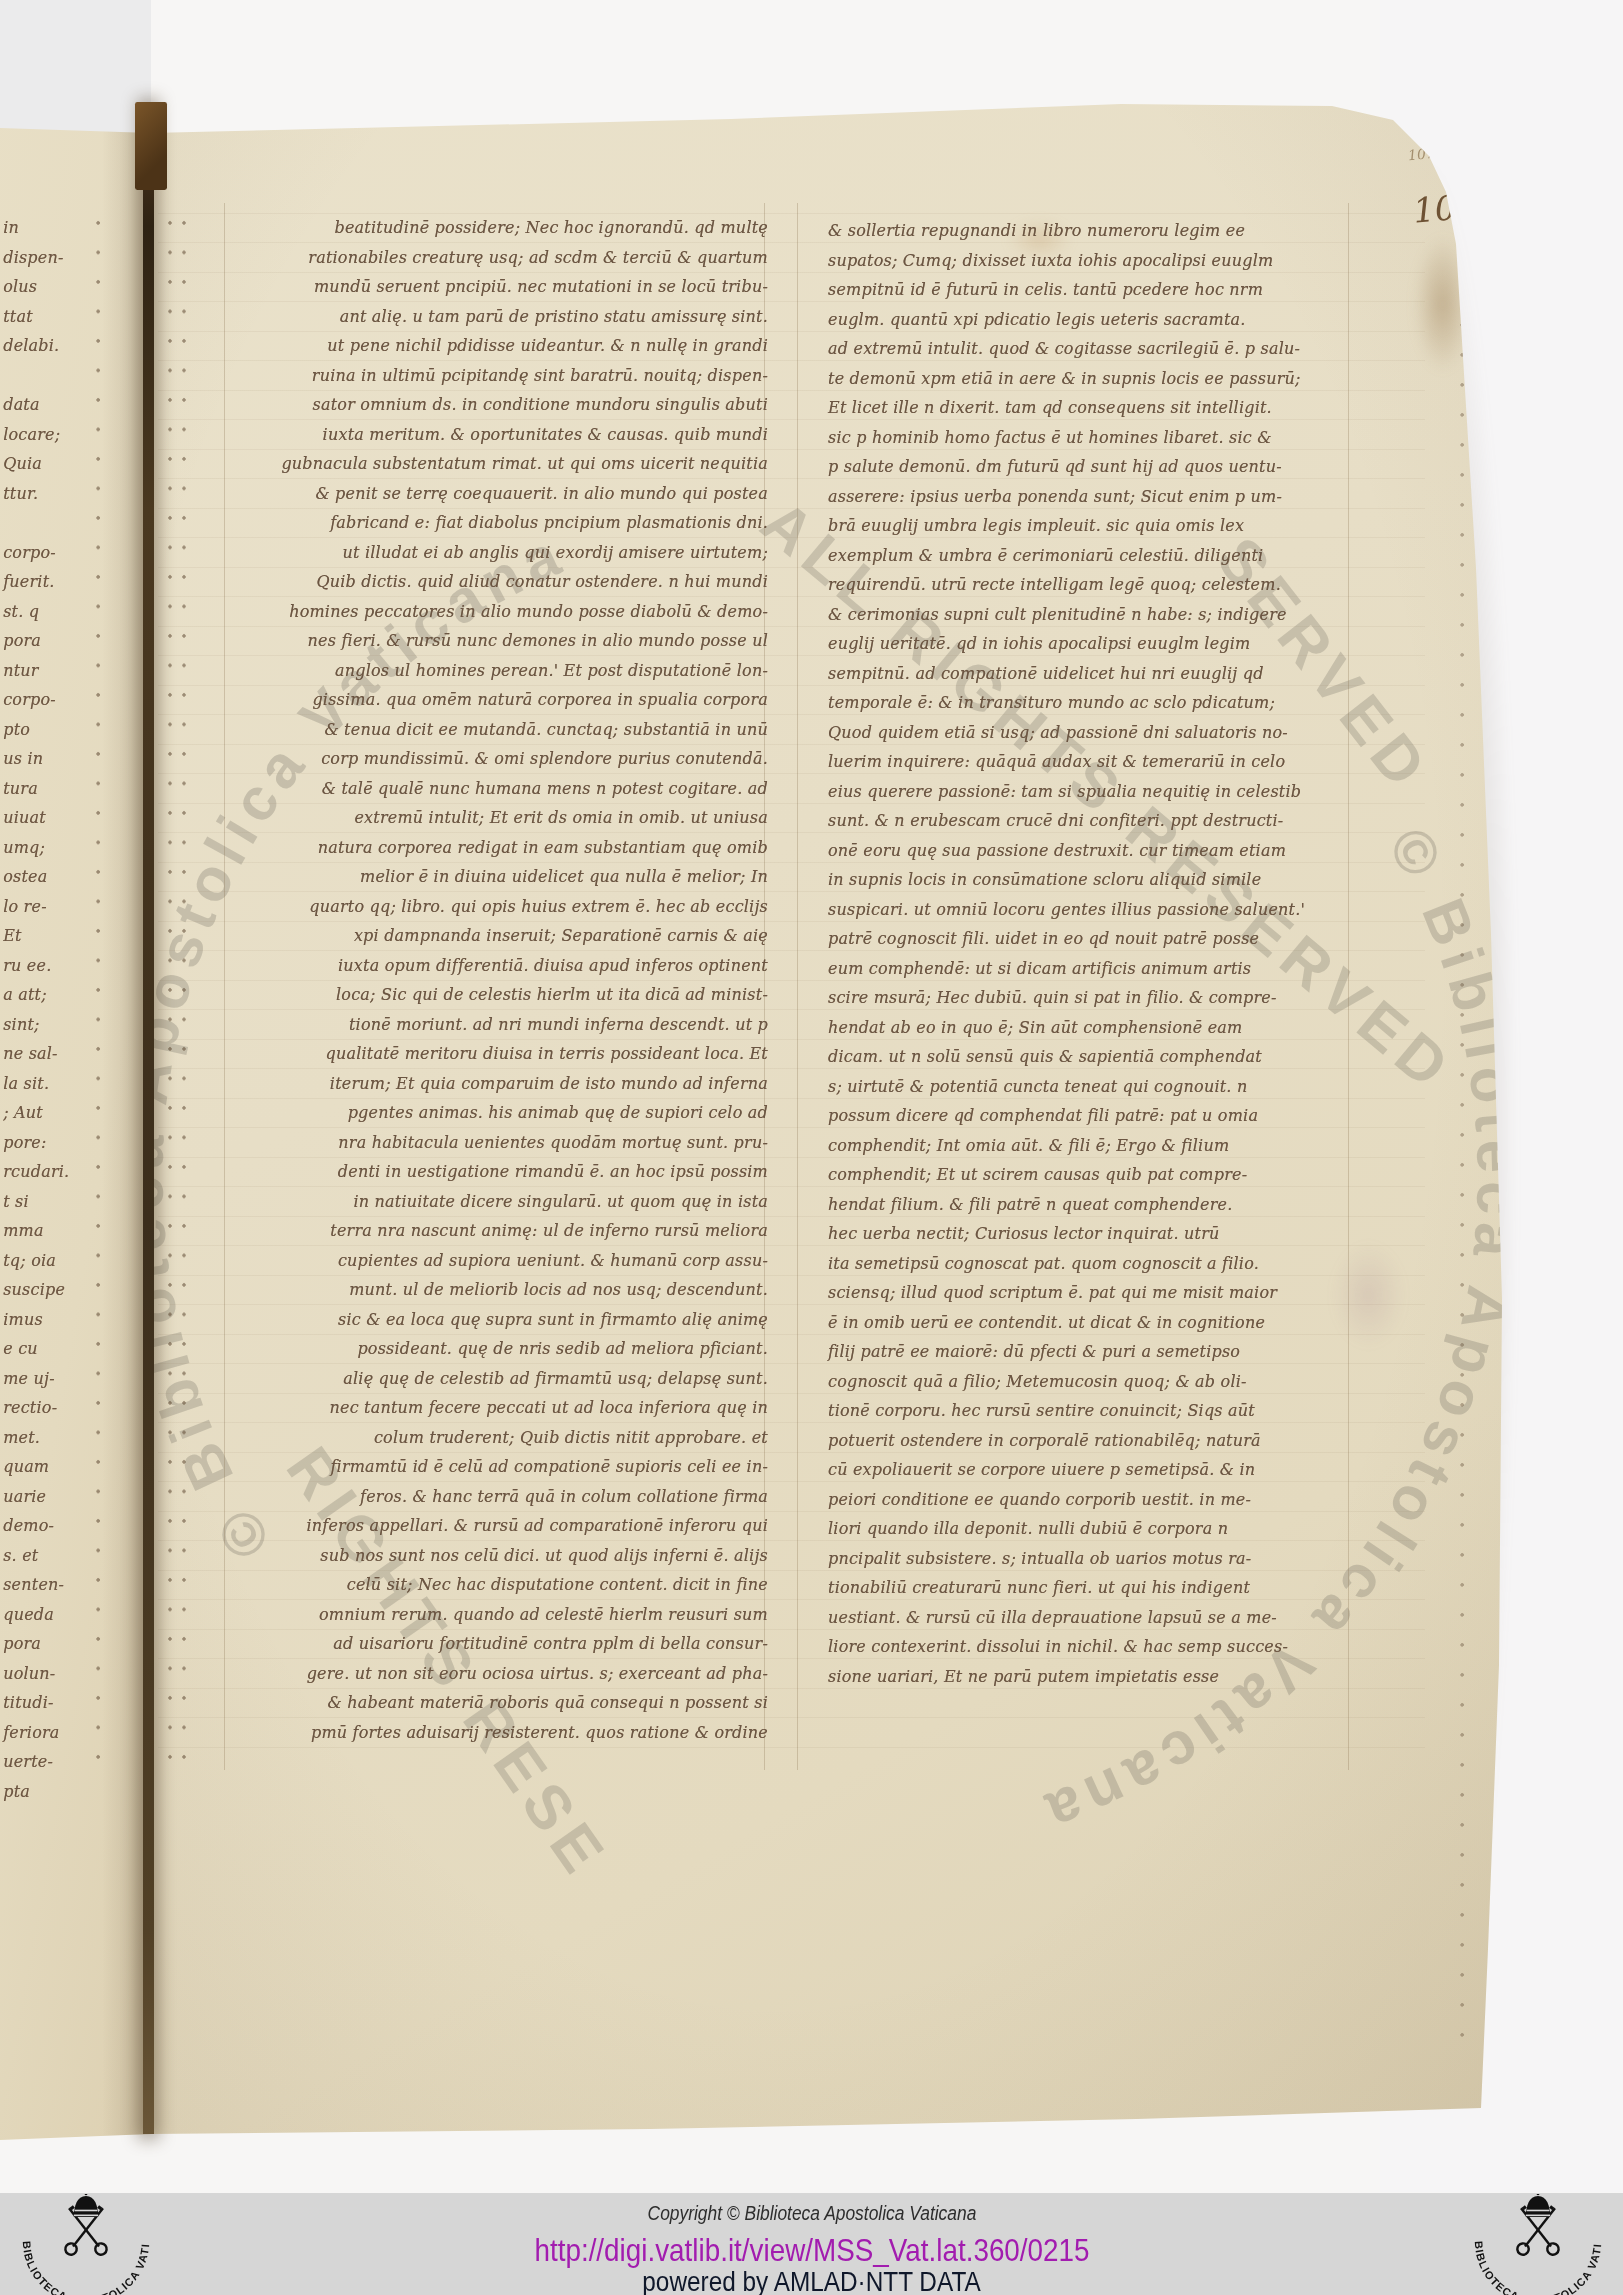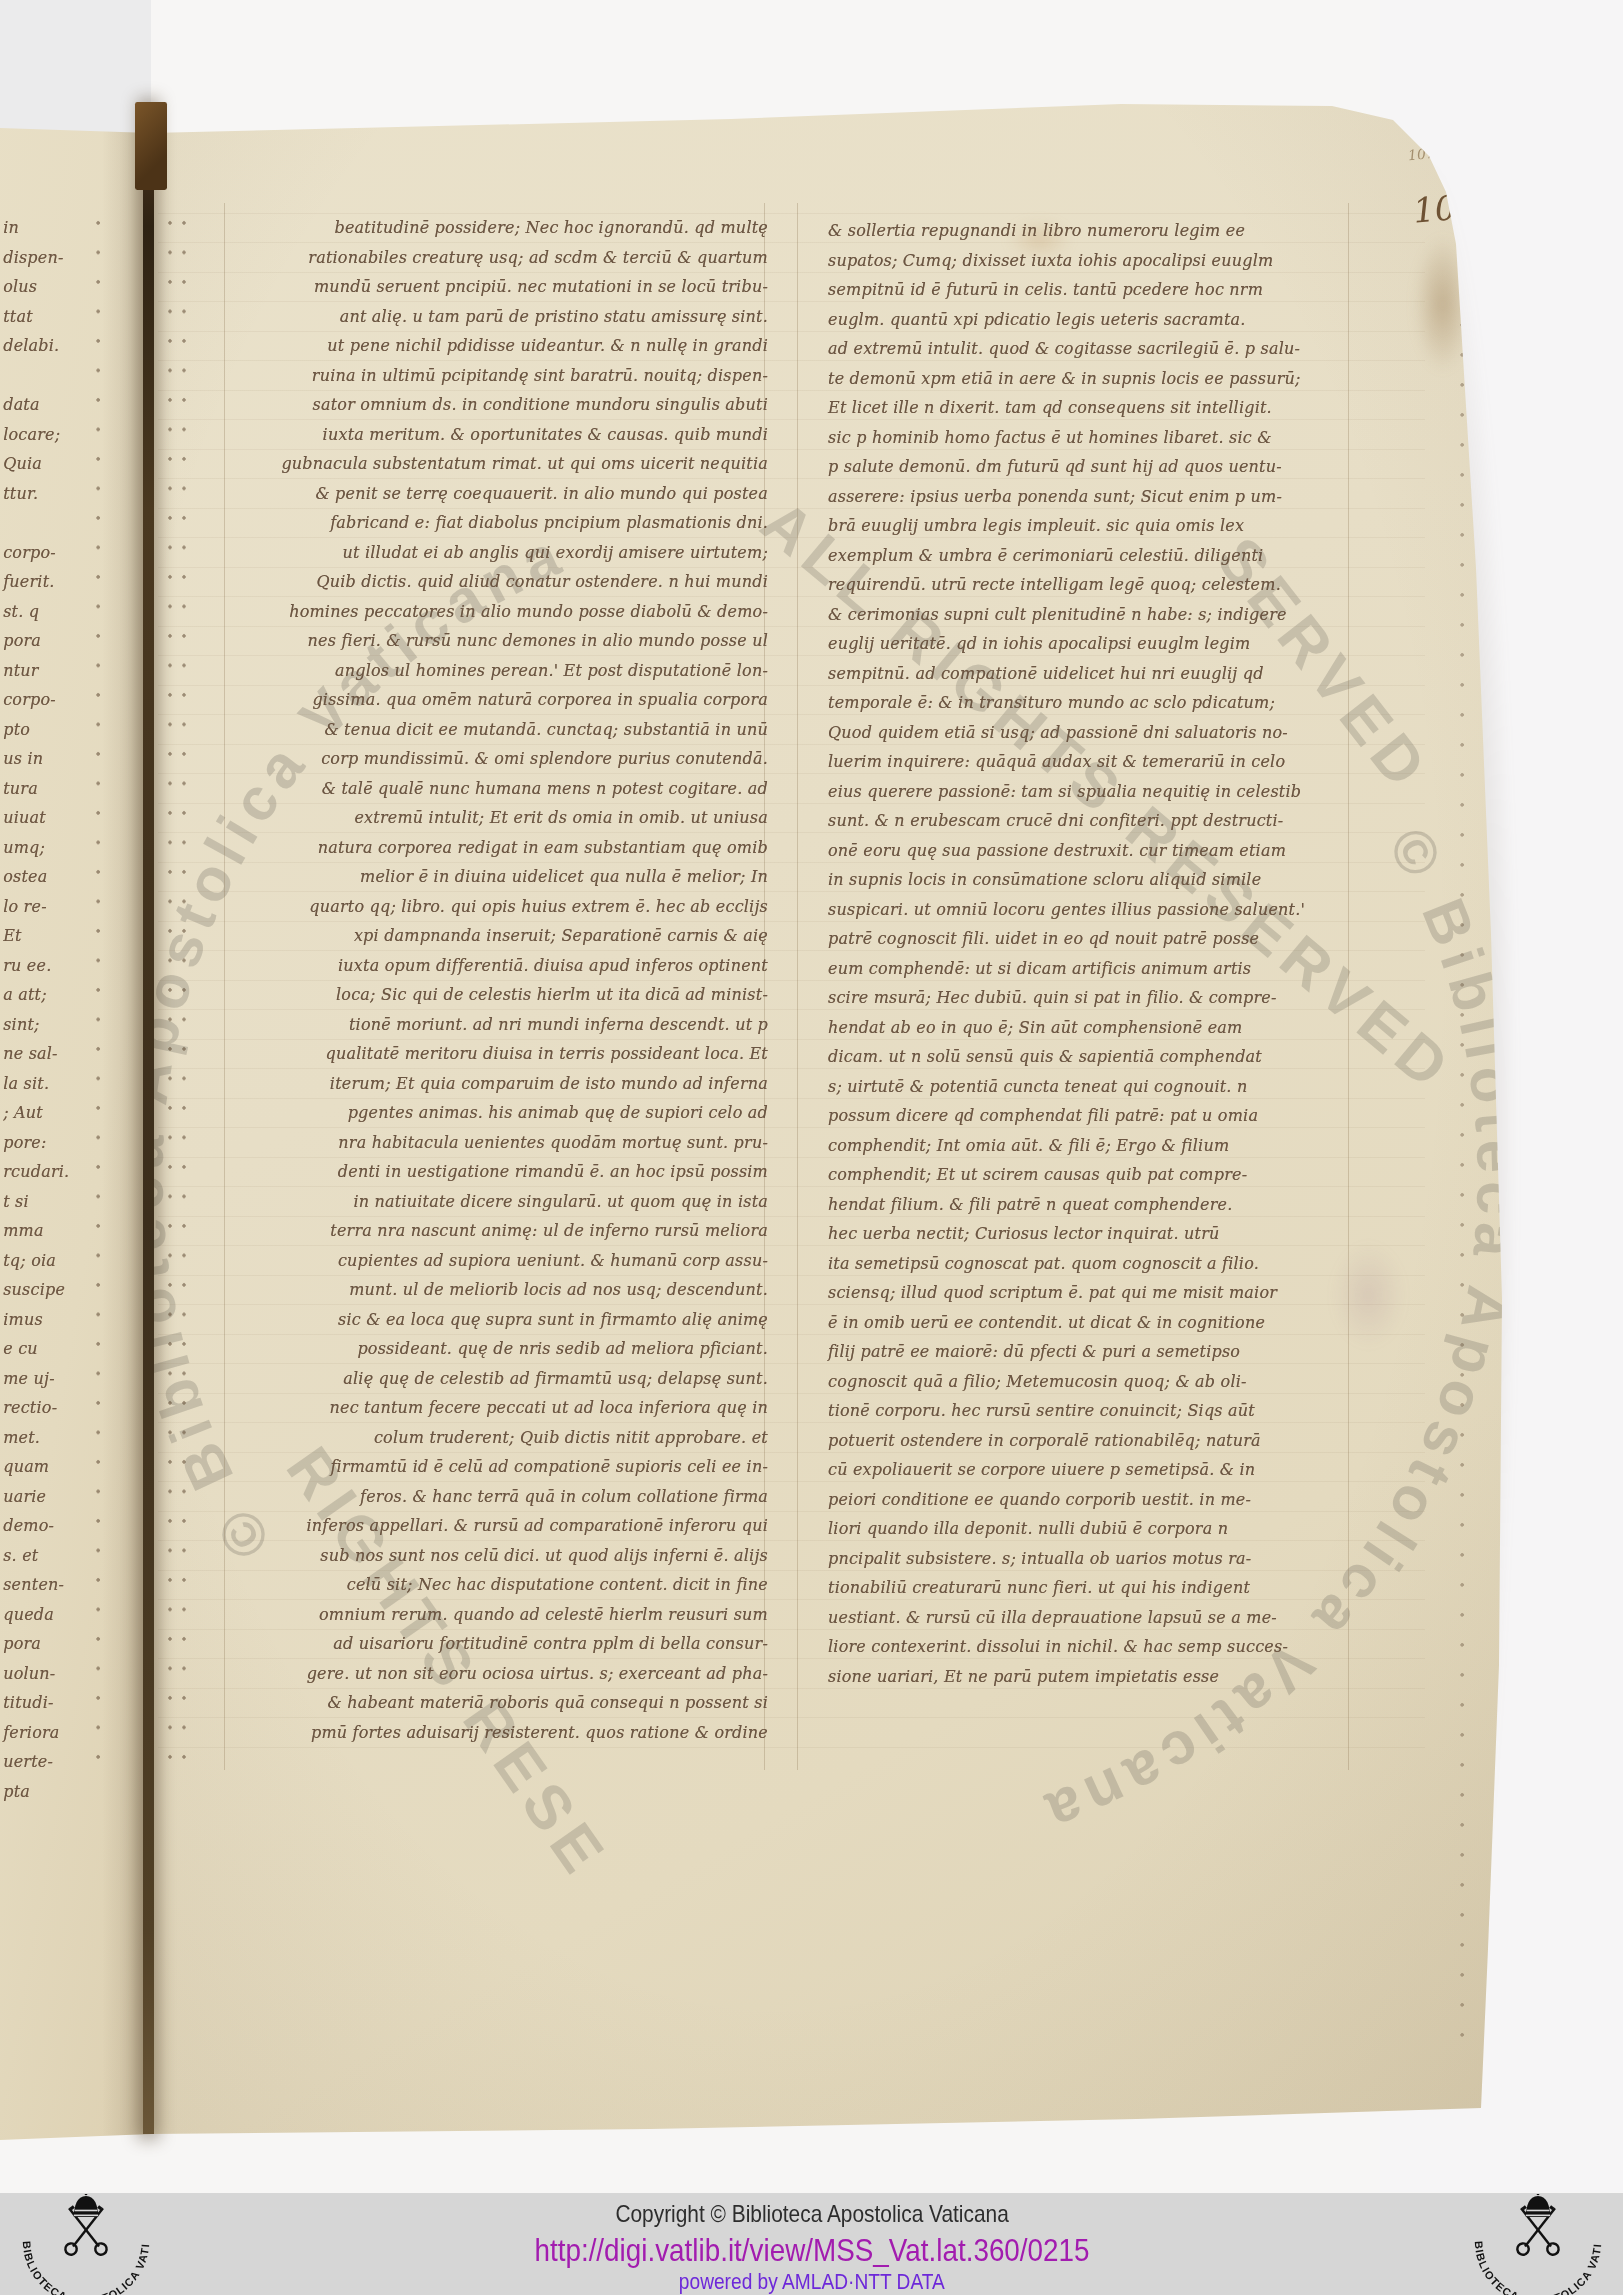--- a/index.html
+++ b/index.html
@@ -70,23 +70,23 @@
   .wm-svg{position:absolute;left:0;top:0;}
   .wm-svg text{font-family:"Liberation Sans",sans-serif;font-weight:600;font-size:74px;
     letter-spacing:9px;fill:rgba(109,103,92,.27);}
   
   .folio{position:absolute;font-family:"DejaVu Serif",serif;font-style:italic;color:#6e5234;}
   #folio-main{left:1413px;top:188px;font-size:34px;transform:rotate(-5deg);}
   #folio-small{left:1408px;top:146px;font-size:14px;color:#a38e6d;transform:rotate(-6deg);}
   
   .footer-bar{position:absolute;left:0;top:2193px;width:1624px;height:102px;background:#d6d6d6;}
   .footer-text{position:absolute;left:0;top:2195px;width:1624px;text-align:center;color:#2d2d2d;}
-  .footer-text .l1{font-size:24px;line-height:37px;}
+  .footer-text .l1{font-size:20px;line-height:37px;font-style:italic;}
   .footer-text .l2{font-size:32px;line-height:36px;color:#a21caf;}
-  .footer-text .l3{font-size:22px;line-height:28px;color:#6d28d9;}
+  .footer-text .l3{font-size:28px;line-height:28px;color:#0f172a;}
   .footer-text span{display:inline-block;transform:scaleX(.87);transform-origin:center;}
   .logo{position:absolute;top:2194px;width:162px;height:101px;}
   #logo-left{left:4.9px;} #logo-right{left:1457px;}
   .logo text{font-family:"Liberation Sans",sans-serif;font-weight:bold;font-size:13.5px;
     letter-spacing:1.4px;fill:#111;}
   .logo .emblem{stroke:#111;fill:none;stroke-width:3;}
   .logo .solid{fill:#111;stroke:none;}
 </style>
 </head>
 <body>

